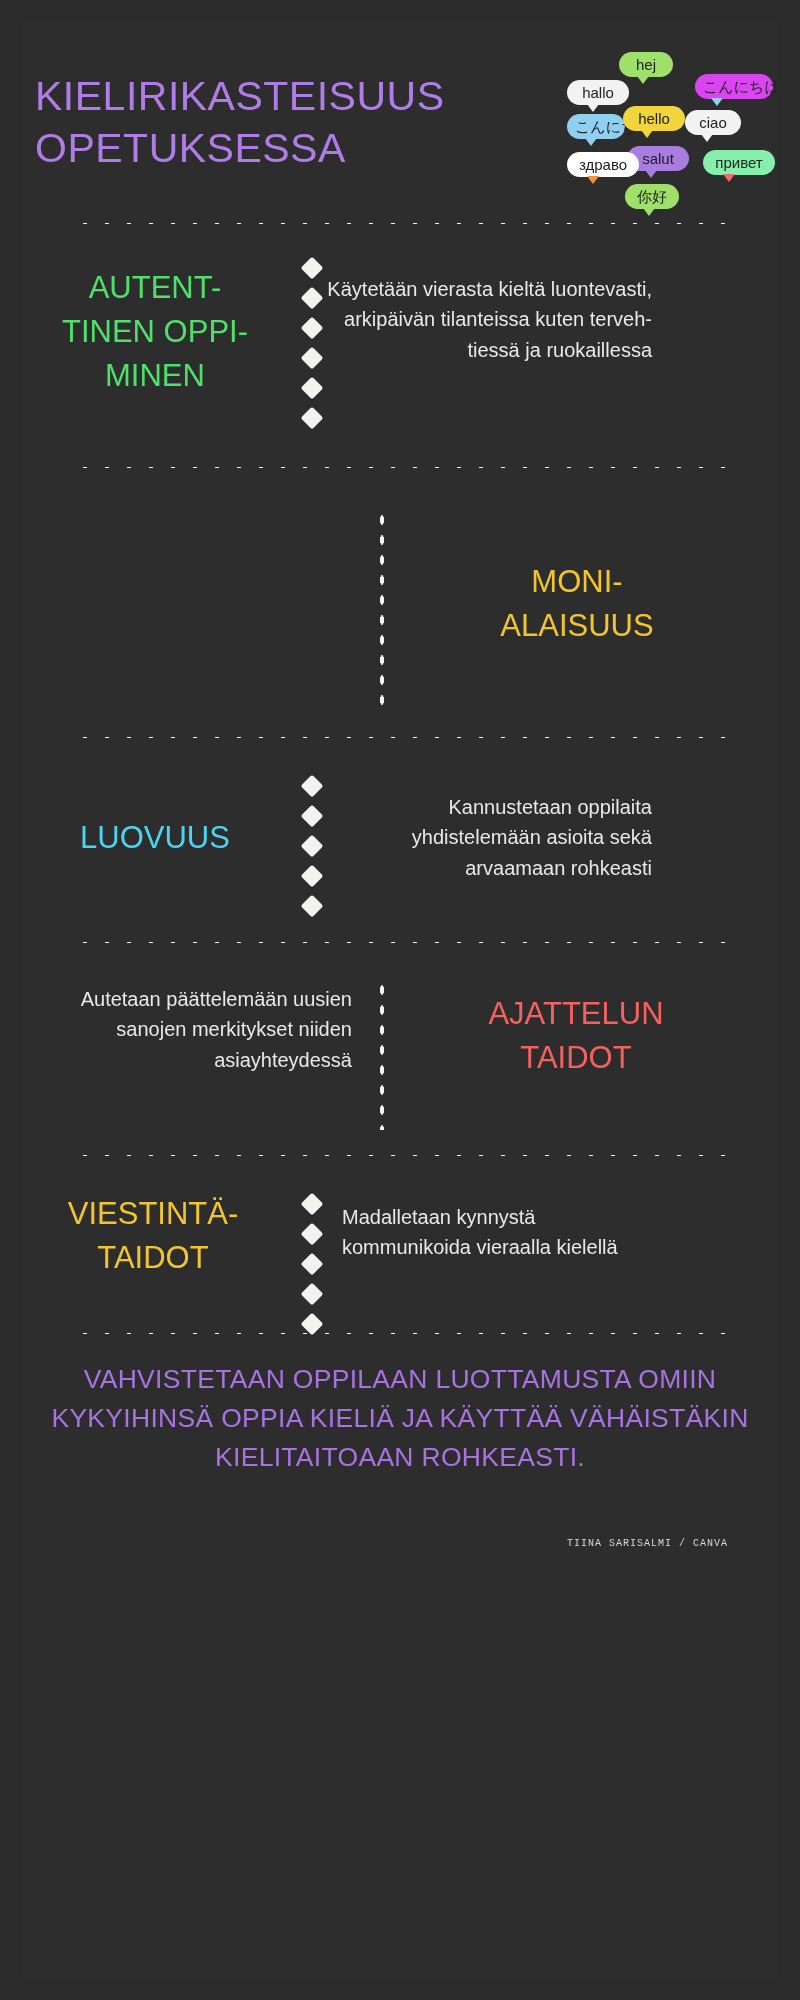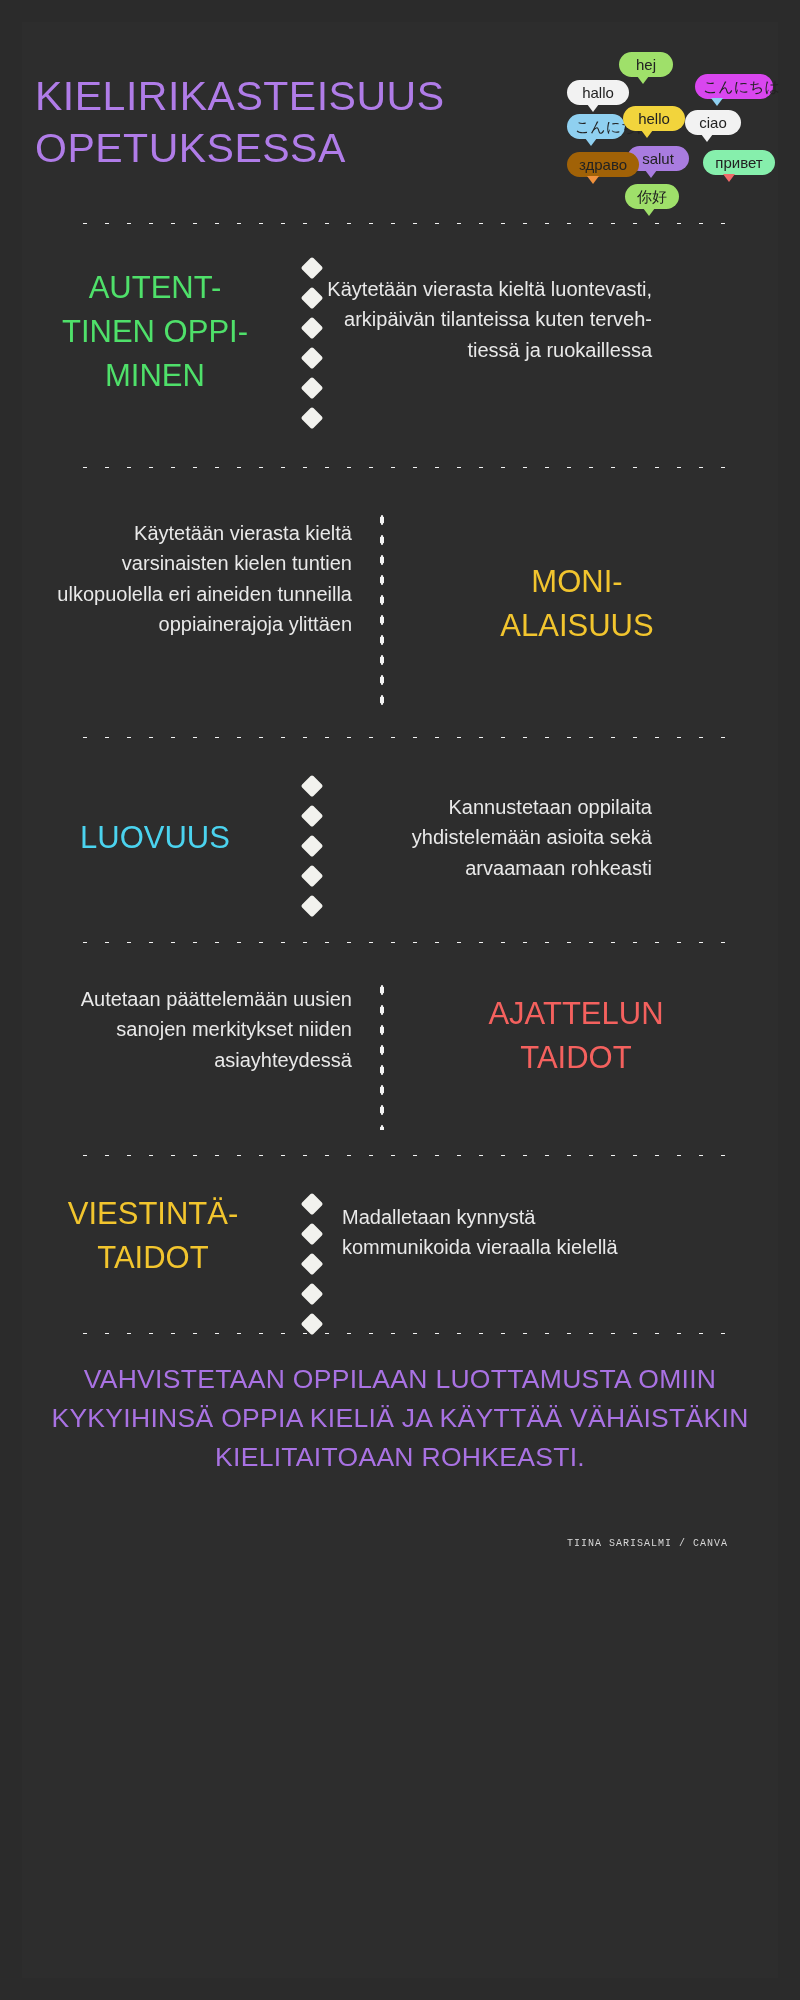--- a/index.html
+++ b/index.html
@@ -165,21 +165,21 @@
     <div class="header">
       <div class="title">KIELIRIKASTEISUUS OPETUKSESSA</div>
       <div class="bubbles">
           <div class="bub" style="left: 0px; top: 28px; width: 62px; background: rgb(242, 242, 242); z-index: 10;"><span>hallo</span><span class="tail" style="left: 20px; bottom: -7px; border-top: 8px solid rgb(242, 242, 242);"></span></div>
           <div class="bub" style="left: 52px; top: 0px; width: 54px; background: rgb(159, 224, 106); z-index: 11;"><span>hej</span><span class="tail" style="left: 18px; bottom: -7px; border-top: 8px solid rgb(159, 224, 106);"></span></div>
           <div class="bub" style="left: 100px; top: 22px; width: 78px; background: #d946ef; z-index: 12; margin-left: 28px;"><span>こんにちは</span><span class="tail" style="left: 16px; bottom: -7px; border-top: 8px solid rgb(143, 208, 240);"></span></div>
           <div class="bub" style="left: 0px; top: 62px; width: 58px; background: rgb(143, 208, 240); z-index: 13;"><span>こんにちは</span><span class="tail" style="left: 18px; bottom: -7px; border-top: 8px solid rgb(143, 208, 240);"></span></div>
           <div class="bub" style="left: 56px; top: 54px; width: 62px; background: rgb(242, 212, 60); z-index: 14;"><span>hello</span><span class="tail" style="left: 18px; bottom: -7px; border-top: 8px solid rgb(242, 212, 60);"></span></div>
           <div class="bub" style="left: 118px; top: 58px; width: 56px; background: rgb(242, 242, 242); z-index: 15;"><span>ciao</span><span class="tail" style="left: 16px; bottom: -7px; border-top: 8px solid rgb(242, 242, 242);"></span></div>
           <div class="bub" style="left: 60px; top: 94px; width: 62px; background: rgb(169, 124, 224); z-index: 16;"><span>salut</span><span class="tail" style="left: 18px; bottom: -7px; border-top: 8px solid rgb(169, 124, 224);"></span></div>
-          <div class="bub" style="left: 0px; top: 100px; width: 72px; background: #a16207; z-index: 17;"><span>здраво</span><span class="tail" style="left: 20px; bottom: -7px; border-top: 8px solid rgb(240, 145, 60);"></span></div>
+          <div class="bub" style="left: 0px; top: 100px; width: 72px; background: #ffffff; z-index: 17;"><span>здраво</span><span class="tail" style="left: 20px; bottom: -7px; border-top: 8px solid rgb(240, 145, 60);"></span></div>
           <div class="bub" style="left: 136px; top: 98px; width: 72px; background: #86efac; z-index: 18;"><span>привет</span><span class="tail" style="left: 20px; bottom: -7px; border-top: 8px solid rgb(240, 106, 106);"></span></div>
           <div class="bub" style="left: 58px; top: 132px; width: 54px; background: rgb(159, 224, 106); z-index: 19;"><span>你好</span><span class="tail" style="left: 18px; bottom: -7px; border-top: 8px solid rgb(159, 224, 106);"></span></div>
         </div>
     </div>
 
     <div class="sep" style="top:196px;"></div>
 
     <div class="row" style="top:224px;height:230px;">
       <div class="kw" style="left:8px;top:20px;width:250px;white-space:pre-line;color:#4fe06a;">AUTENT-
 TINEN OPPI-
@@ -190,21 +190,20 @@
           <i></i>
           <i></i>
           <i></i>
           <i></i>
       </div>
       <div class="body-text" style="left:300px;top:28px;width:330px;">Käytetään vierasta kieltä luontevasti, arkipäivän tilanteissa  kuten terveh-tiessä ja ruokaillessa</div>
     </div>
     <div class="sep" style="top:440px;"></div>
 
     <div class="row" style="top:466px;height:240px;">
-      <div class="body-text" style="left:10px;top:30px;width:320px;">Käytetään vierasta kieltä varsinaisten kielen tuntien ulkopuolella eri aineiden tunneilla oppiainerajoja ylittäen</div>
       <div class="divider-dots" style="left:356px;top:22px;height:200px;"></div>
       <div class="kw" style="left:380px;top:72px;width:350px;white-space:pre-line;color:#f2c52e;">MONI-
 ALAISUUS</div>
     </div>
     <div class="sep" style="top:710px;"></div>
 
     <div class="row" style="top:740px;height:180px;">
       <div class="kw" style="left:8px;top:54px;width:250px;color:#4bd3ef;">LUOVUUS</div>
       <div class="divider-diamonds" style="left:278px;top:16px;">
         <i></i>

